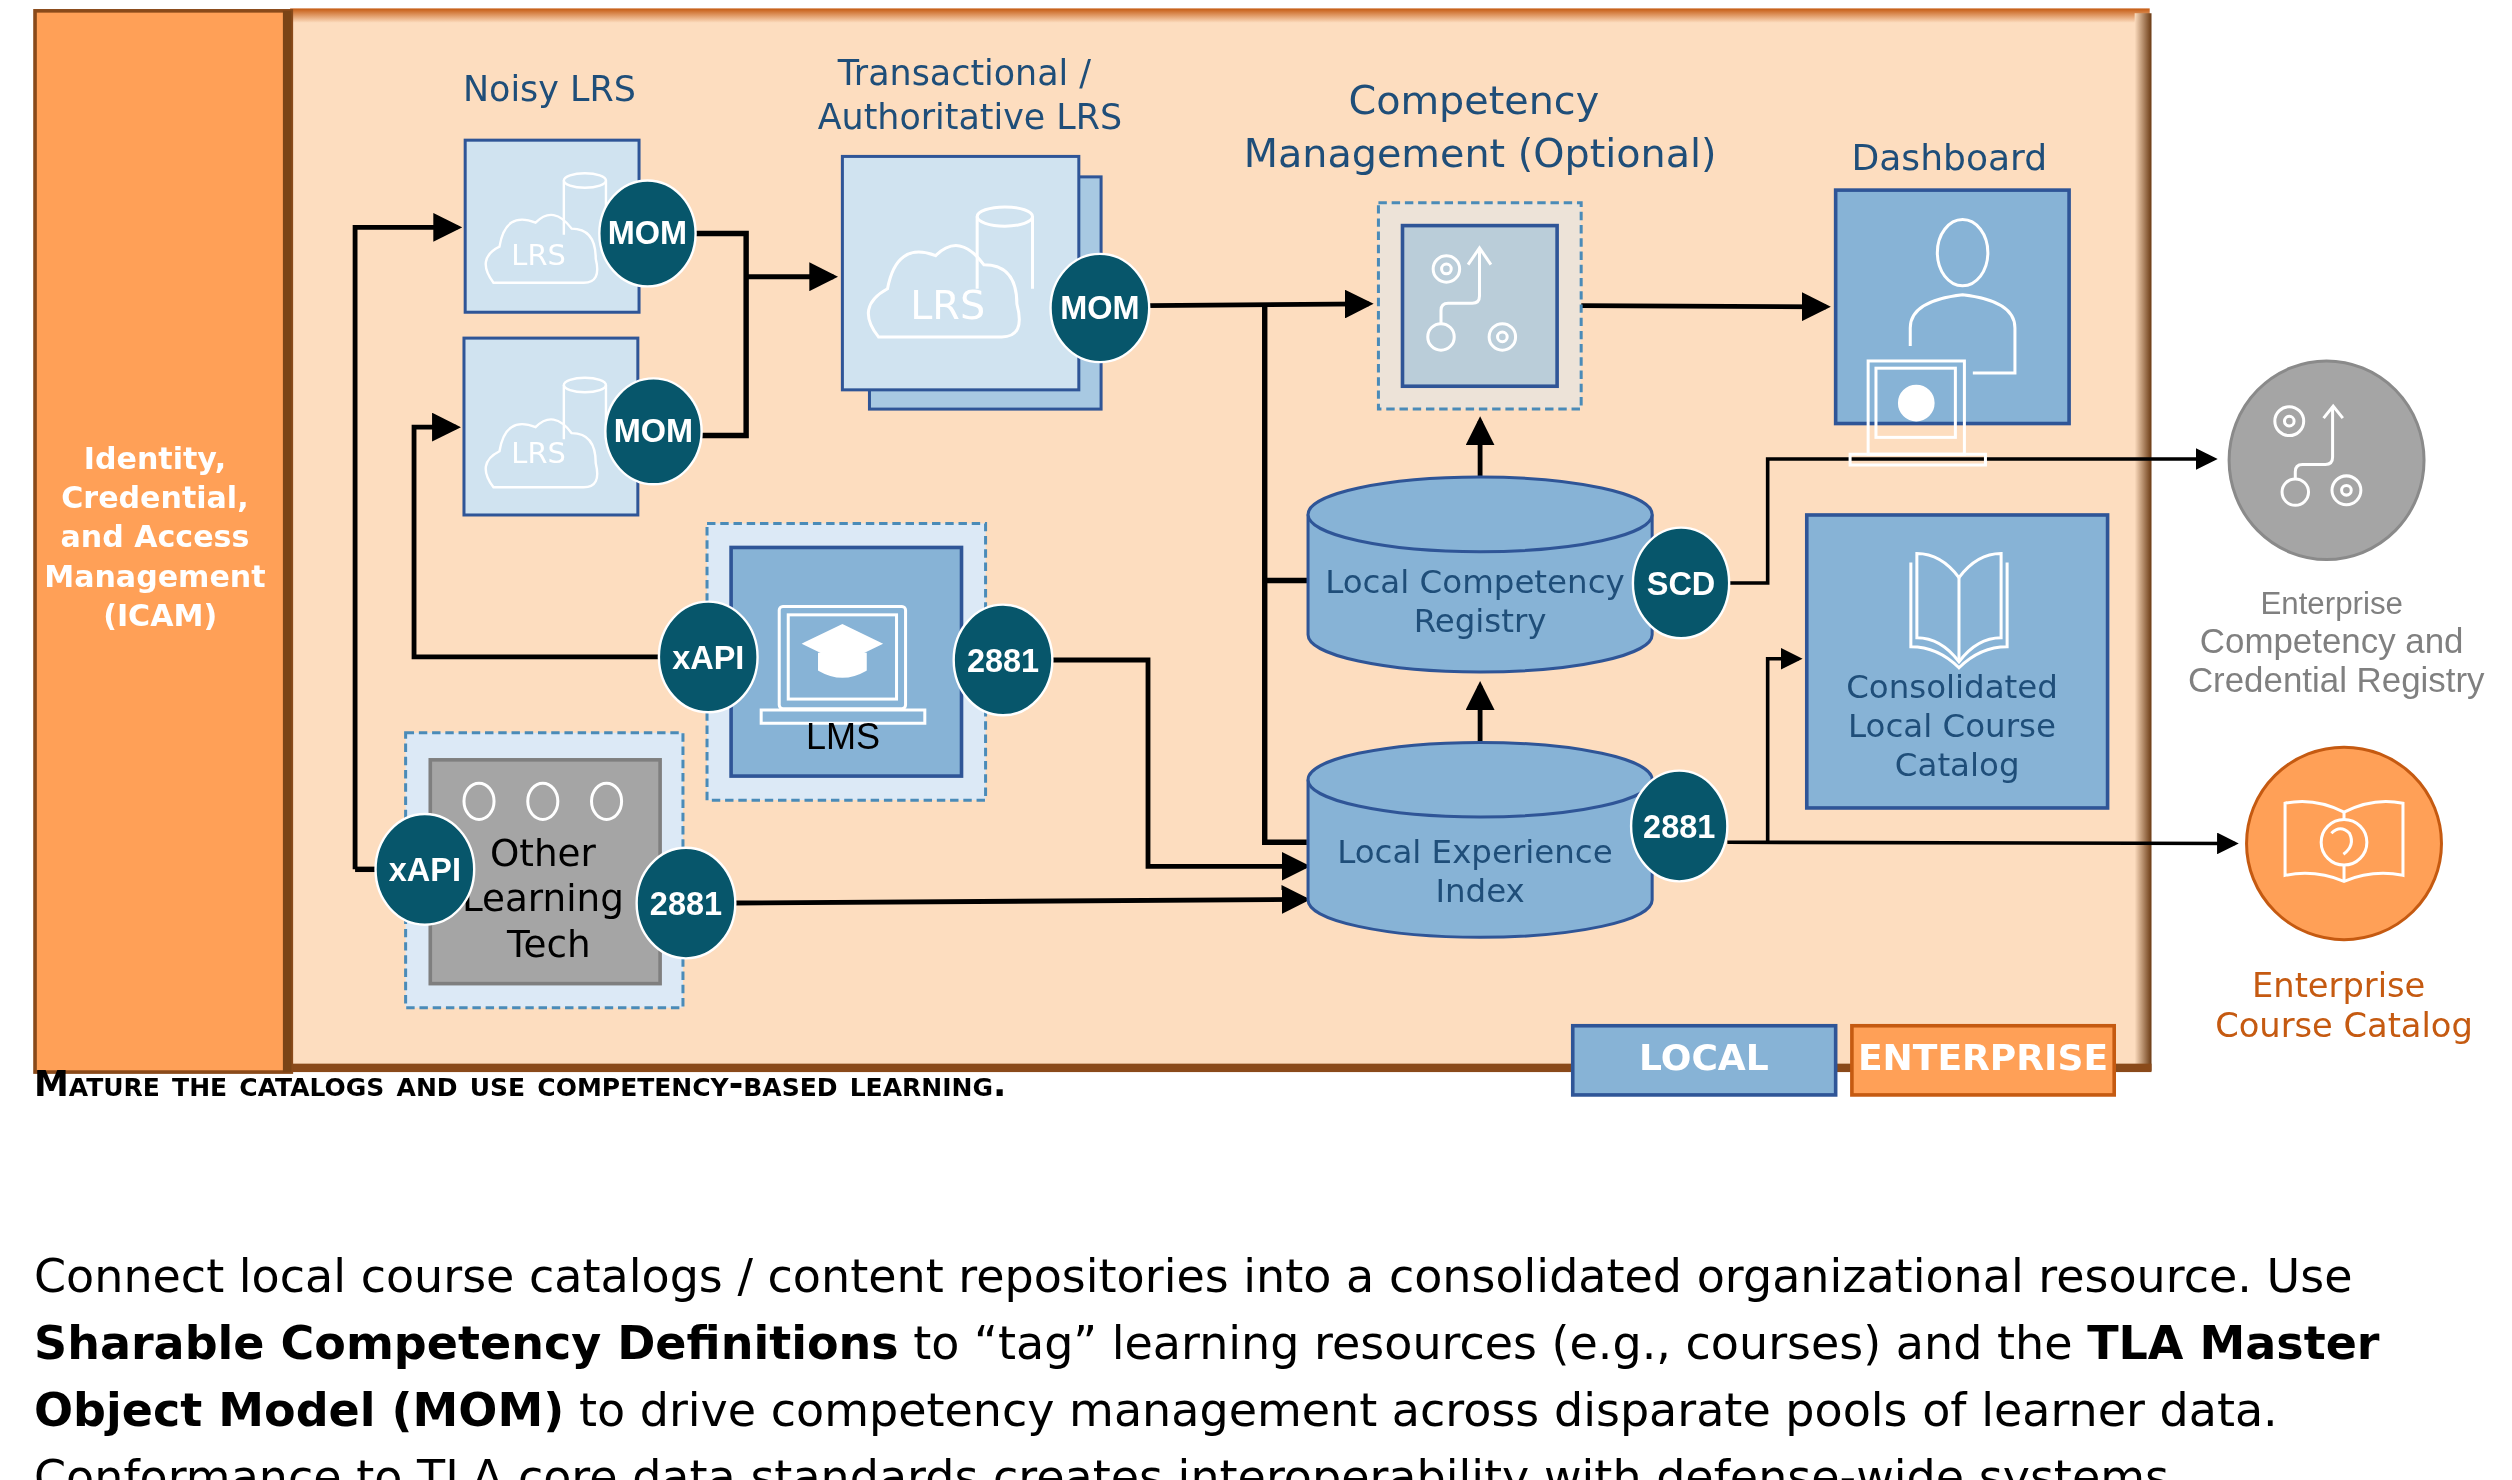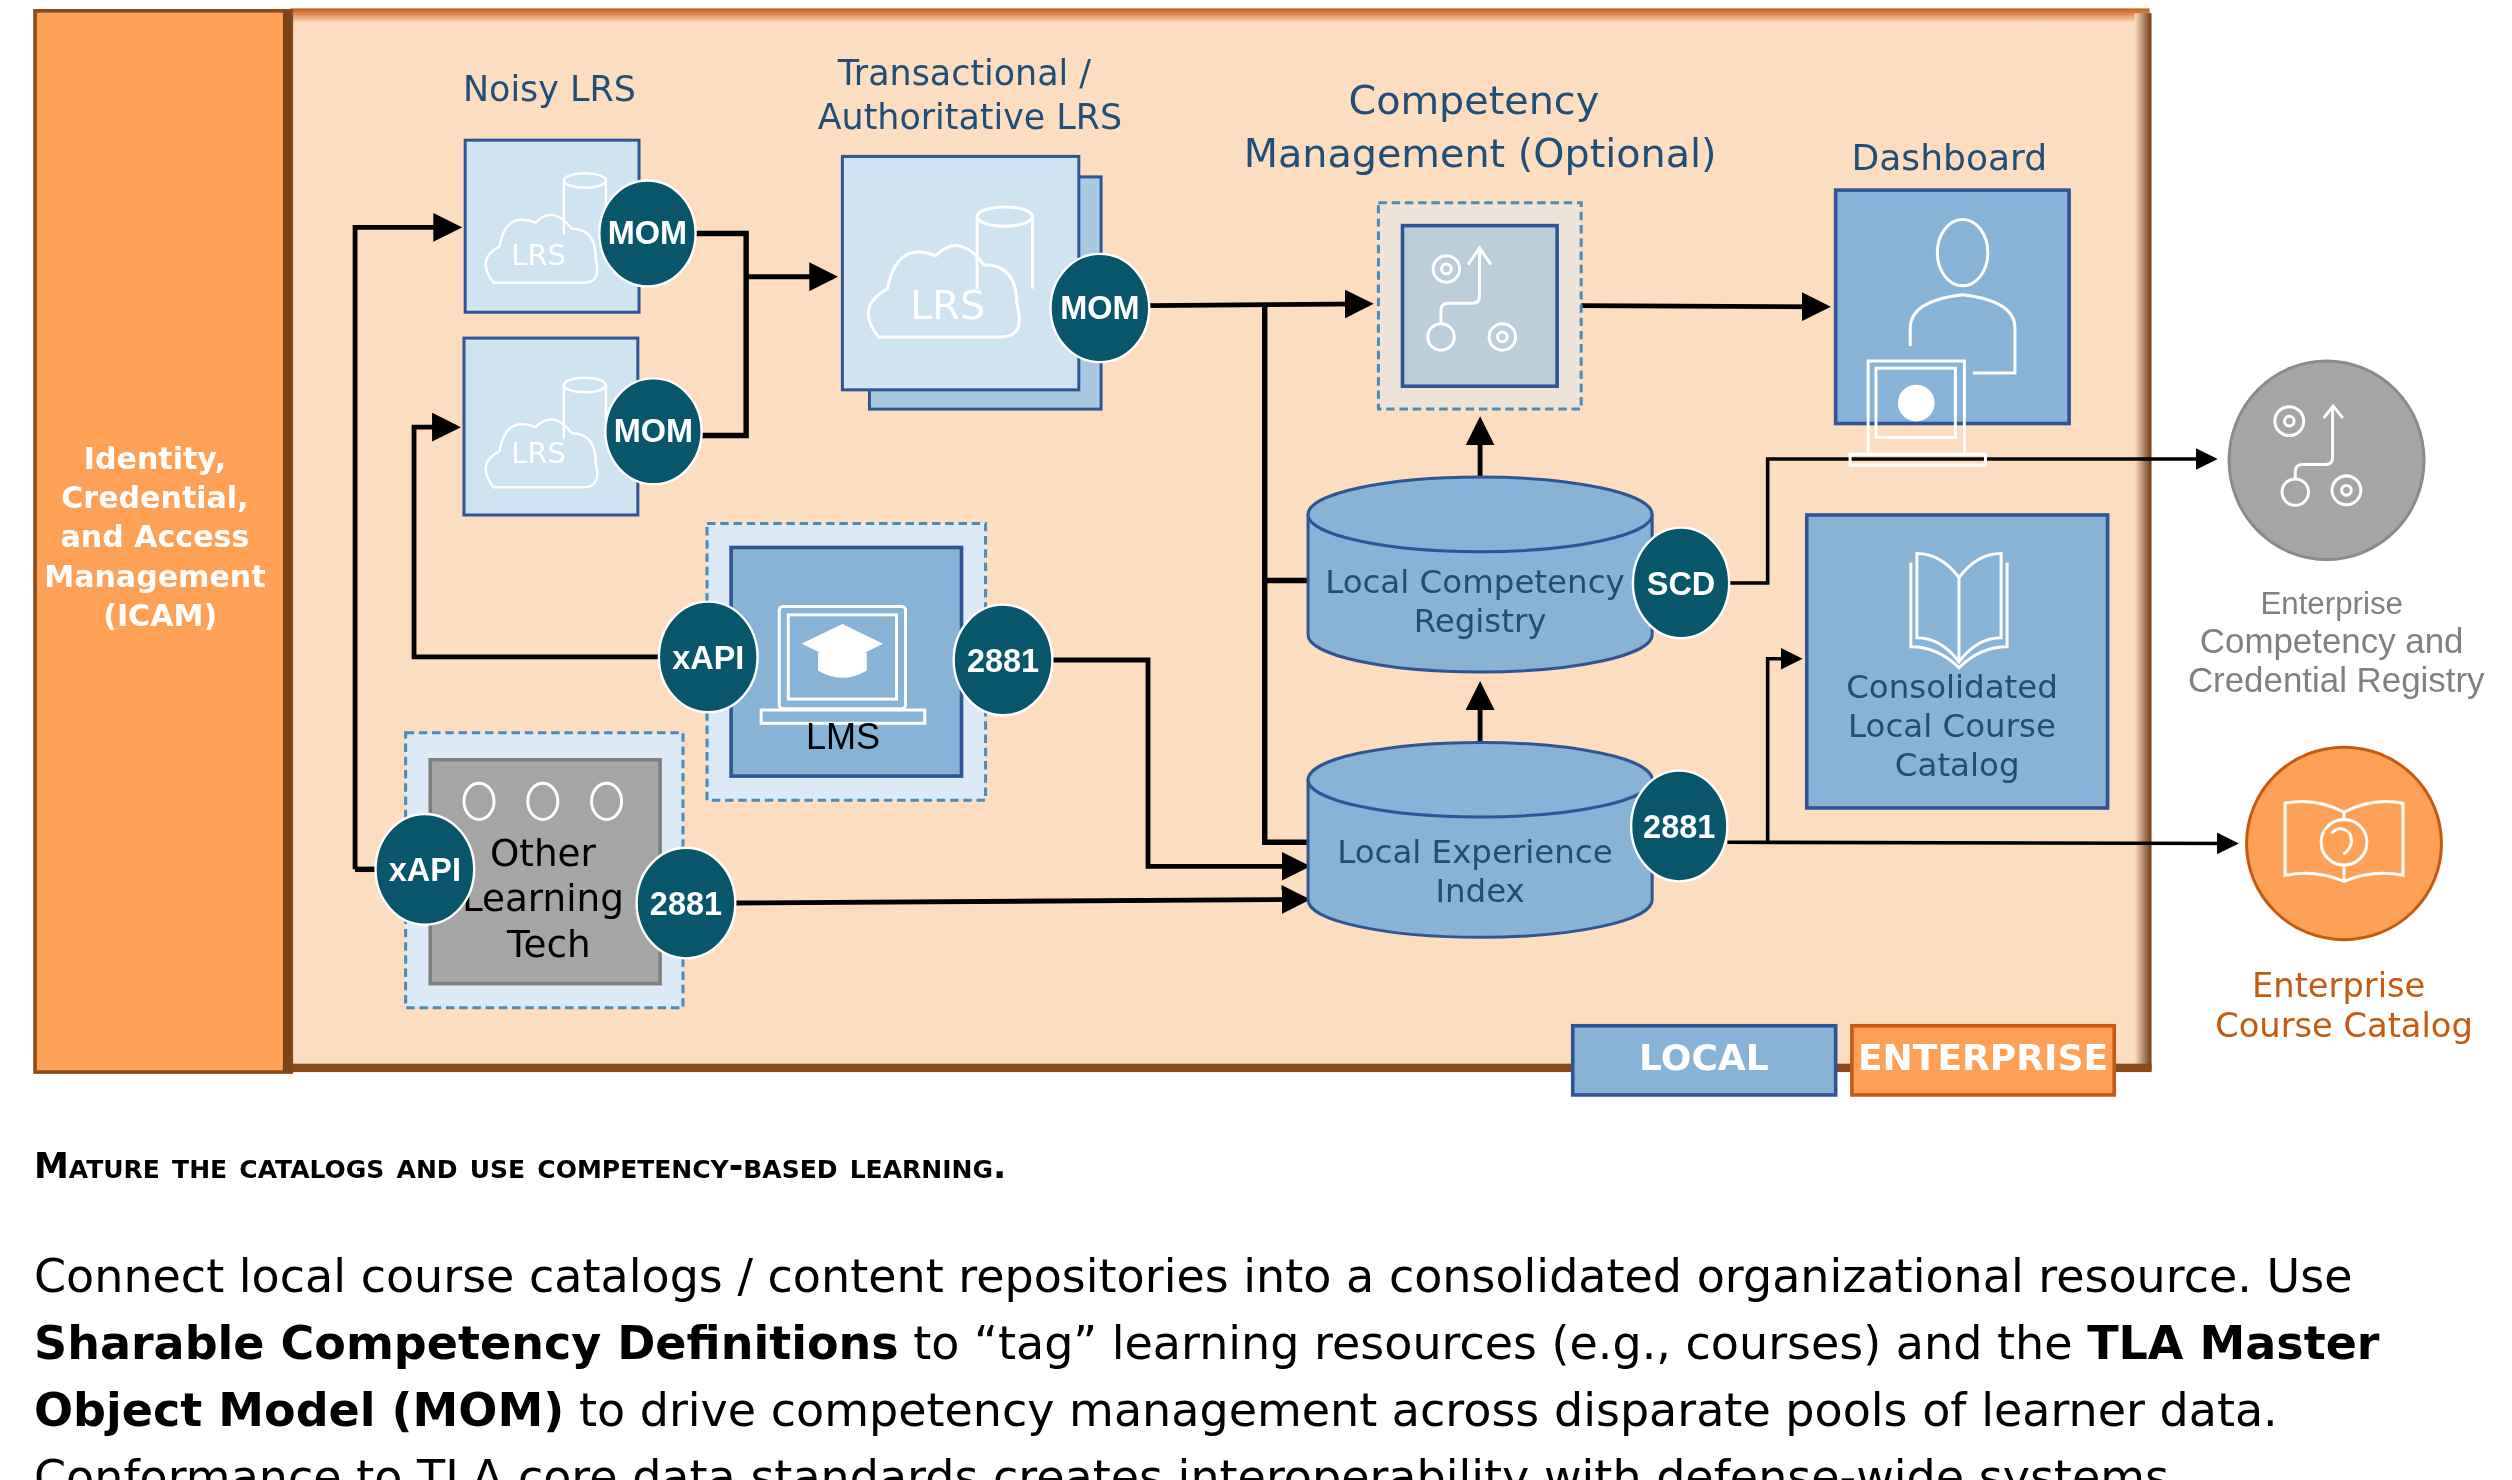--- a/index.html
+++ b/index.html
@@ -2,21 +2,21 @@
 <html style="font-size:9.6px"><head>
 <meta charset="utf-8">
 <style>
   html,body{margin:0;padding:0;background:#ffffff;}
   body{width:2512px;height:1480px;position:relative;overflow:hidden;font-family:"Liberation Sans",sans-serif;}
   #diagram{position:absolute;left:0;top:0;width:2512px;height:1119px;}
   .t-title{font-family:"DejaVu Sans",sans-serif;fill:#1f4e79;}
   .t-label{font-family:"DejaVu Sans",sans-serif;fill:#1f4e79;}
   .badge-text{font-family:"Liberation Sans",sans-serif;font-weight:bold;fill:#ffffff;}
   .caption{position:absolute;left:34px;color:#000;font-family:"DejaVu Sans",sans-serif;}
-  #heading{top:1146px;font-size:35px;font-weight:bold;letter-spacing:0px;font-variant:small-caps;}
+  #heading{top:1064px;font-size:35px;font-weight:bold;letter-spacing:0px;font-variant:small-caps;}
   #body{top:1243px;width:2455px;font-size:46px;line-height:67px;}
   #body b{font-weight:bold;}
 </style>
 </head>
 <body>
 
 <svg id="diagram" viewBox="0 0 4175 1860" xmlns="http://www.w3.org/2000/svg">
   <defs>
     <marker id="arrow" markerWidth="6" markerHeight="6" refX="5" refY="3" orient="auto" markerUnits="strokeWidth">
       <path d="M0,0 L6,3 L0,6 z" fill="#000"></path>

